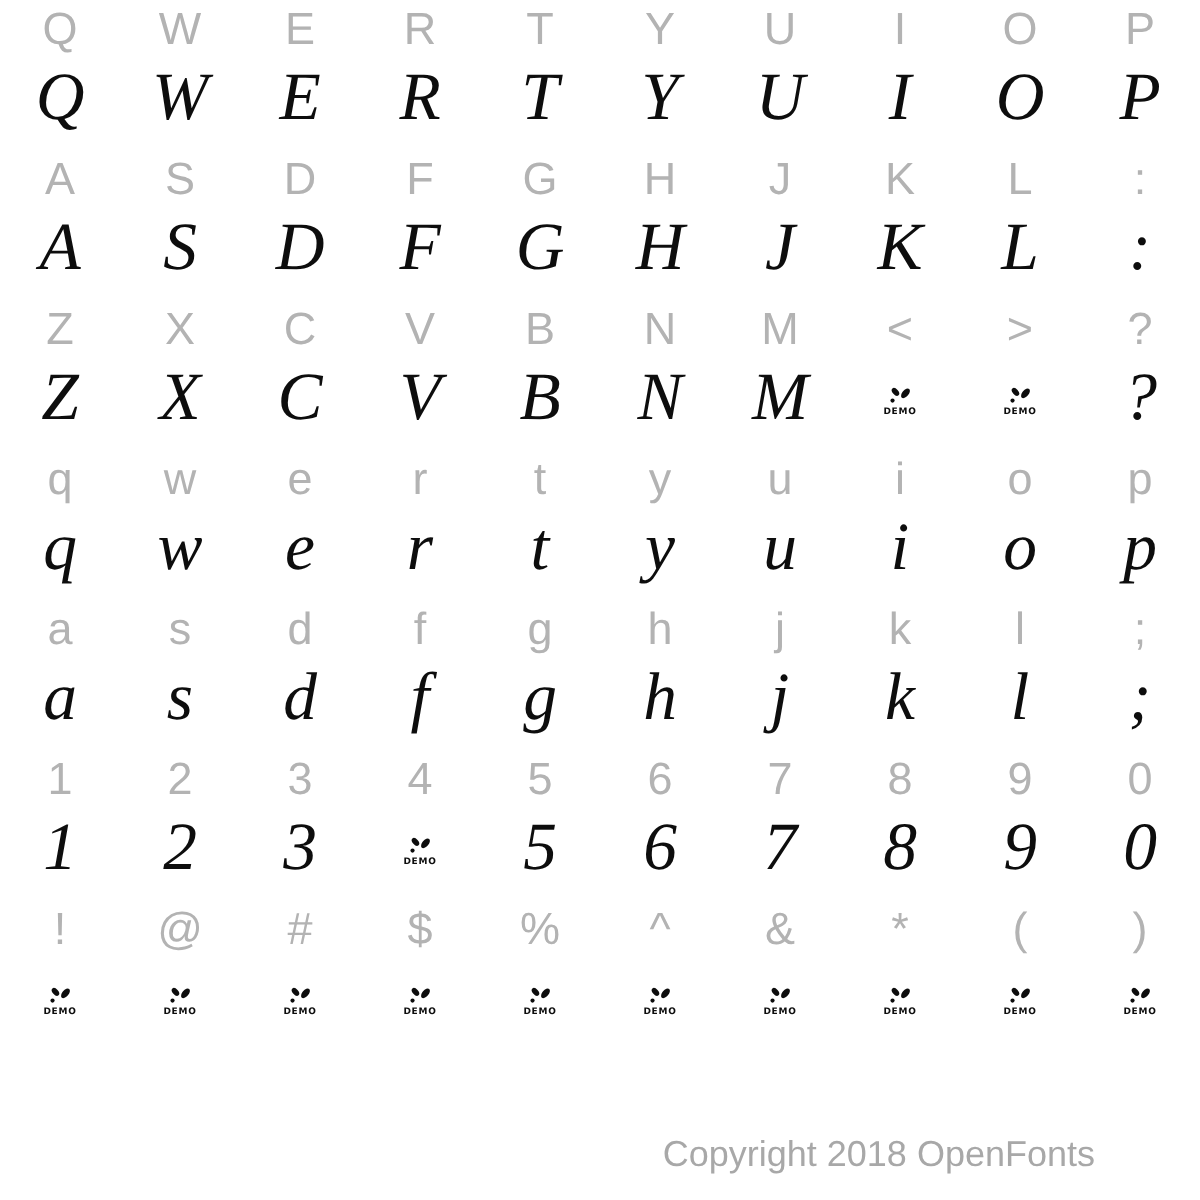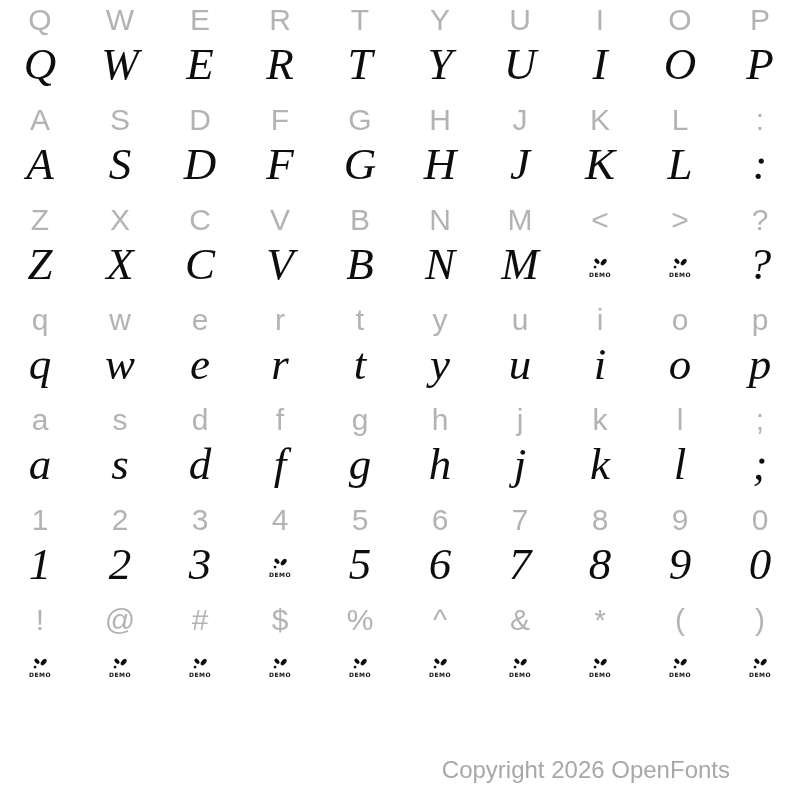--- a/index.html
+++ b/index.html
@@ -353,15 +353,15 @@
     <ellipse cx="5.2" cy="4.6" rx="2.0" ry="3.3" transform="rotate(-42 5.2 4.6)"></ellipse>
     <ellipse cx="12.4" cy="5.6" rx="2.3" ry="4.1" transform="rotate(40 12.4 5.6)"></ellipse>
     <circle cx="3.1" cy="10.8" r="1.5"></circle>
   </svg>
             <div class="demo-text">DEMO</div>
           </div>
         </div>
       </div>
     </section>
   <footer>
-    <span class="footer-copyright">Copyright 2026 OpenFonts</span>
+    <span class="footer-copyright">Copyright 2018 OpenFonts</span>
   </footer>
 </main>
 
 </body></html>

